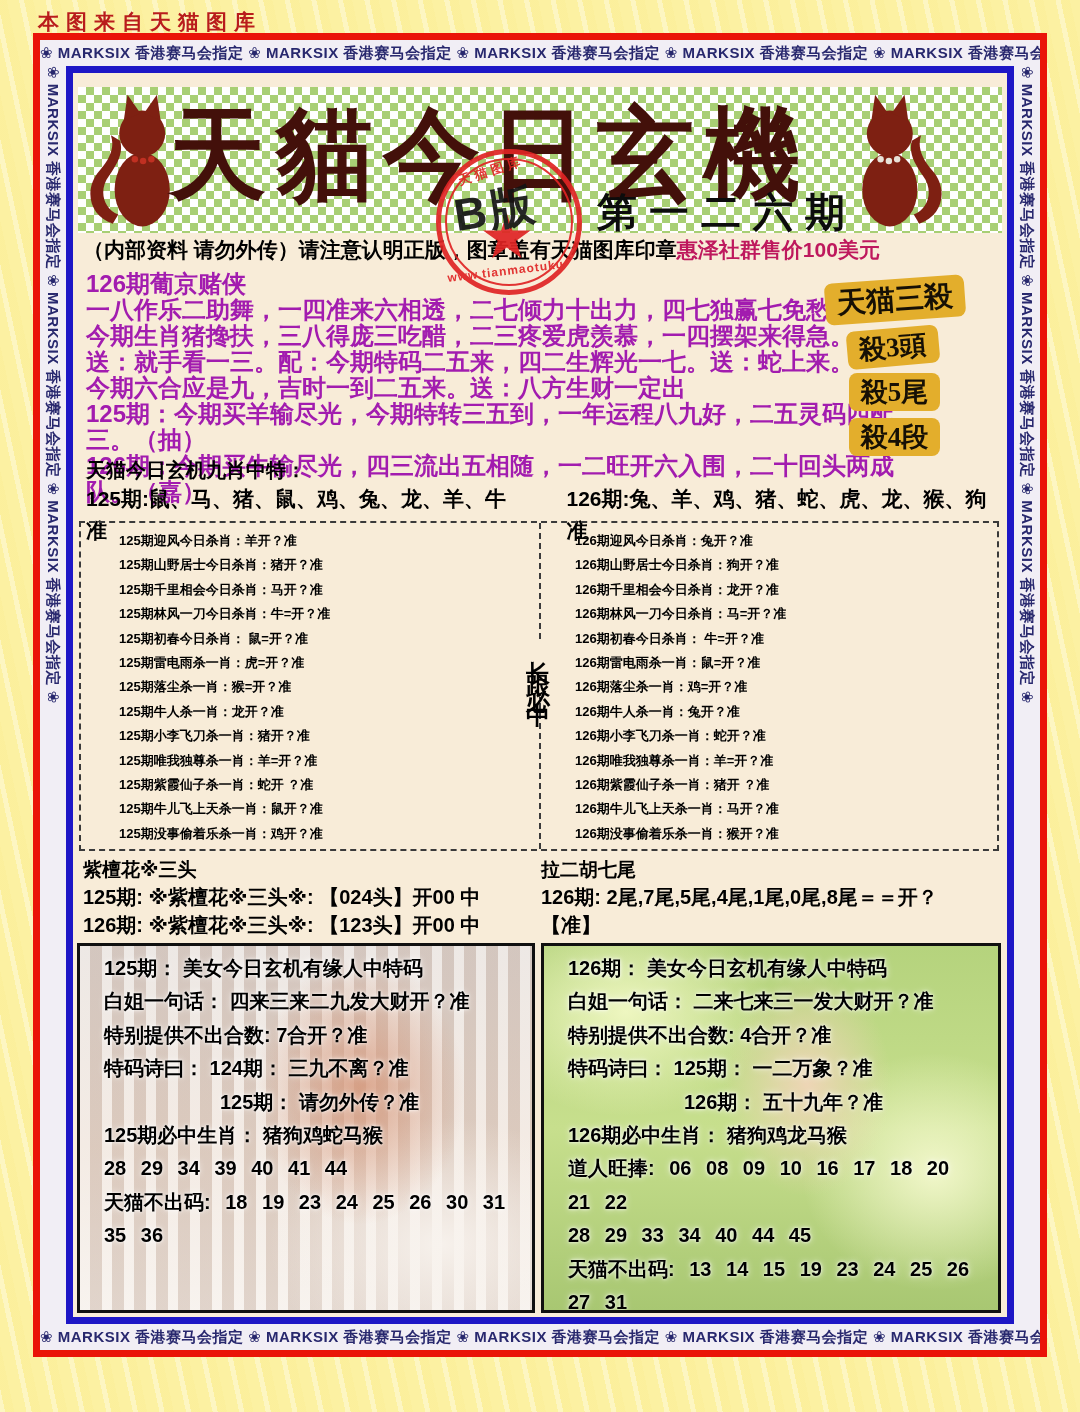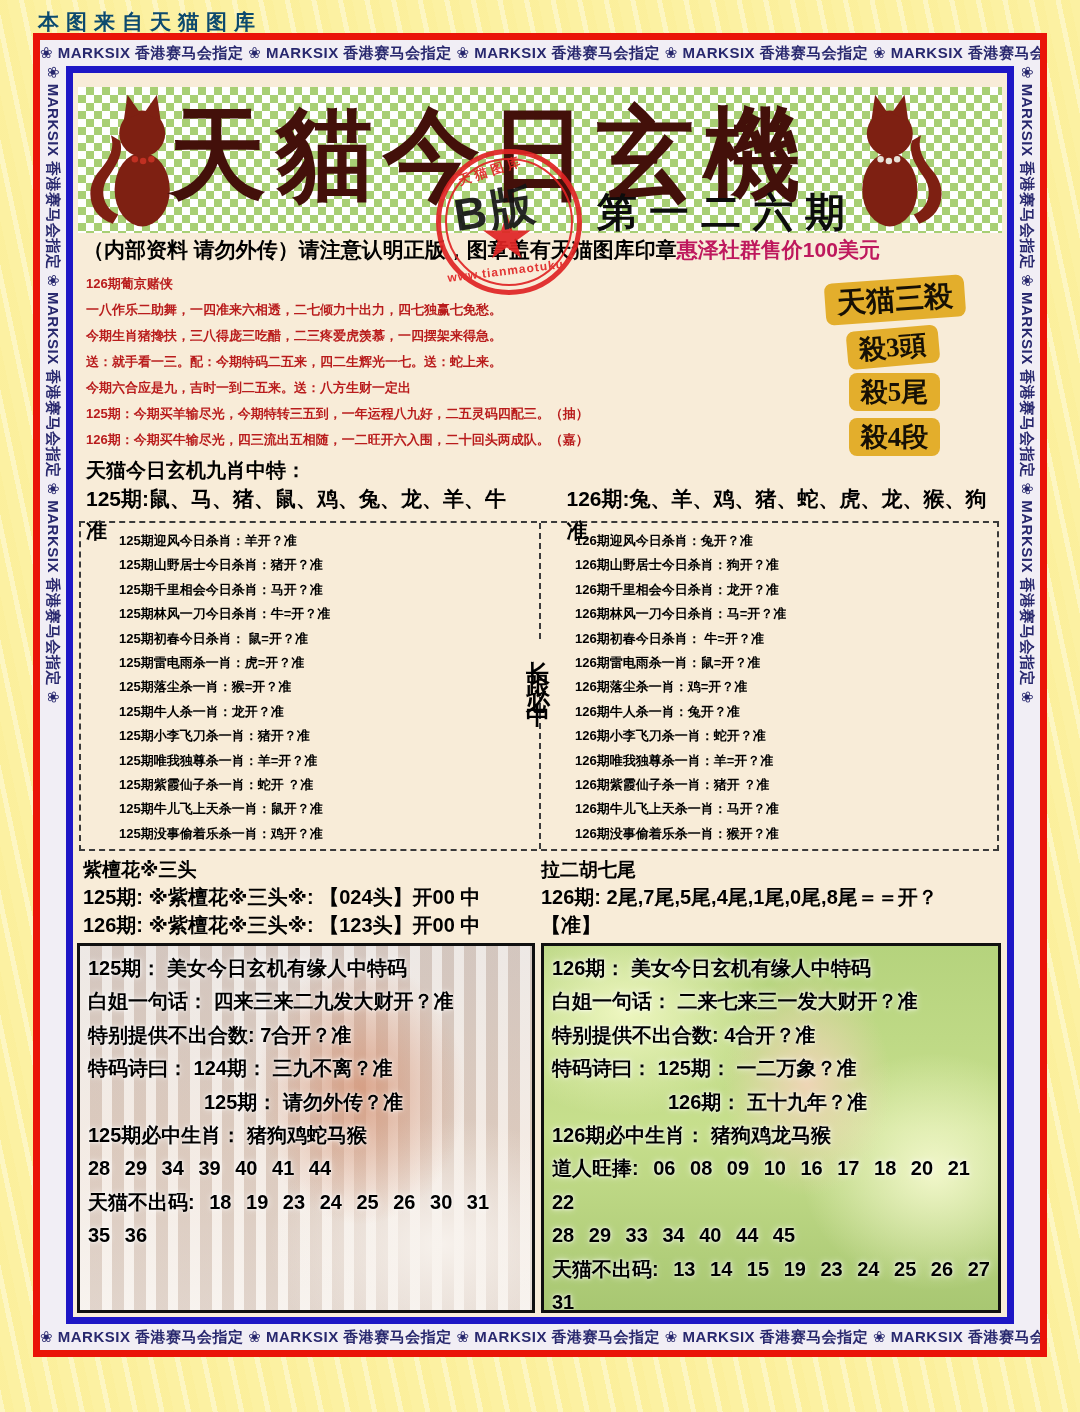--- a/index.html
+++ b/index.html
@@ -4,21 +4,21 @@
 <style>
   html,body{margin:0;padding:0;}
   body{
     width:1080px;height:1412px;position:relative;overflow:hidden;
     font-family:"Liberation Sans","DejaVu Sans",sans-serif;
     background:
       repeating-linear-gradient(78deg, rgba(255,255,255,.35) 0 5px, rgba(250,235,140,.25) 5px 14px, rgba(255,255,255,0) 14px 26px),
       #fcf1a2;
   }
   .watermark{position:absolute;left:38px;top:8px;font-size:21px;font-weight:700;
-    color:#0c4a6e;letter-spacing:7px;}
+    color:#b91c1c;letter-spacing:7px;}
   
   .sheet{position:absolute;left:33px;top:33px;width:1014px;height:1324px;
     background:#ea1408;padding:7px;box-sizing:border-box;}
   .bandframe{position:relative;width:100%;height:100%;background:#f1eef5;}
   .band{position:absolute;color:#28286e;font-weight:700;font-size:15px;
     white-space:nowrap;overflow:hidden;letter-spacing:.5px;}
   .band.top{left:0;right:0;top:0;height:26px;line-height:26px;text-align:center;}
   .band.bottom{left:0;right:0;bottom:0;height:26px;line-height:26px;text-align:center;}
   .band.left{left:0;top:26px;bottom:26px;width:26px;writing-mode:vertical-rl;text-orientation:sideways;line-height:26px;}
   .band.right{right:0;top:26px;bottom:26px;width:26px;writing-mode:vertical-rl;text-orientation:sideways;line-height:26px;}
@@ -49,21 +49,21 @@
     font-weight:700;transform:rotate(-18deg);letter-spacing:4px;}
   .stamp .arcb{position:absolute;left:6px;bottom:12px;font-size:12px;color:#e02424;
     font-weight:700;transform:rotate(-7deg);letter-spacing:1px;}
   
   .notice{position:absolute;left:10px;right:8px;top:162px;height:30px;
     display:flex;align-items:center;}
   .notice .ntxt{font-size:21px;font-weight:700;color:#000;}
   .notice .price{font-size:21px;font-weight:700;color:#be185d;padding-right:18px;}
   
   .pujing{position:absolute;left:13px;top:198px;width:810px;}
-  .pujing div{font-size:13px;font-weight:700;color:#b91c1c;line-height:26px;}
+  .pujing div{font-size:24px;font-weight:700;color:#a21caf;line-height:26px;}
   
   .sansha{position:absolute;right:20px;top:206px;width:185px;text-align:center;z-index:3;}
   .sansha span{display:inline-block;background:#e3ae2c;color:#161005;
     font-family:"Liberation Serif","DejaVu Serif",serif;
     font-weight:900;font-size:27px;padding:1px 12px;border-radius:8px;margin-bottom:7px;}
   .sansha span:nth-child(1){transform:rotate(-4deg);font-size:29px;}
   .sansha span:nth-child(2){transform:rotate(-7deg) translateX(6px);}
   .sansha span:nth-child(3){transform:rotate(-5deg) translateX(-2px);}
   .sansha span:nth-child(4){transform:rotate(-8deg) translateX(4px);}
   
@@ -81,21 +81,21 @@
   .follow{position:absolute;left:calc(50% - 15px);top:118px;width:30px;z-index:2;
     writing-mode:vertical-rl;font-size:24px;font-weight:700;color:#000;
     letter-spacing:14px;background:#f8ecd8;text-align:center;}
   
   .tips{position:absolute;left:10px;right:8px;top:784px;height:84px;display:flex;}
   .tipcol{width:50%;}
   .tipcol .t{font-size:19px;font-weight:700;line-height:26px;}
   .tipcol div{font-size:20px;font-weight:700;line-height:28px;color:#000;}
   
   .pbox{position:absolute;top:870px;bottom:4px;border:3px solid #101010;
-    box-sizing:border-box;padding:6px 8px;overflow:hidden;}
+    box-sizing:border-box;padding:6px 24px;overflow:hidden;}
   .pbox.l{left:4px;width:458px;
     background:
       radial-gradient(150px 190px at 62% 40%, rgba(213,148,118,.8), rgba(213,148,118,0) 70%),
       radial-gradient(230px 170px at 80% 82%, rgba(248,243,238,.95), rgba(248,243,238,0) 75%),
       repeating-linear-gradient(90deg, rgba(255,255,255,.5) 0 10px, rgba(196,177,168,.35) 10px 22px),
       linear-gradient(180deg,#dcd2cb,#e8d7c9 55%,#f0e7de);}
   .pbox.r{left:468px;width:460px;
     background:
       radial-gradient(120px 160px at 58% 38%, rgba(240,213,184,.95), rgba(240,213,184,0) 70%),
       radial-gradient(210px 150px at 18% 18%, rgba(247,252,203,.85), rgba(247,252,203,0) 70%),

